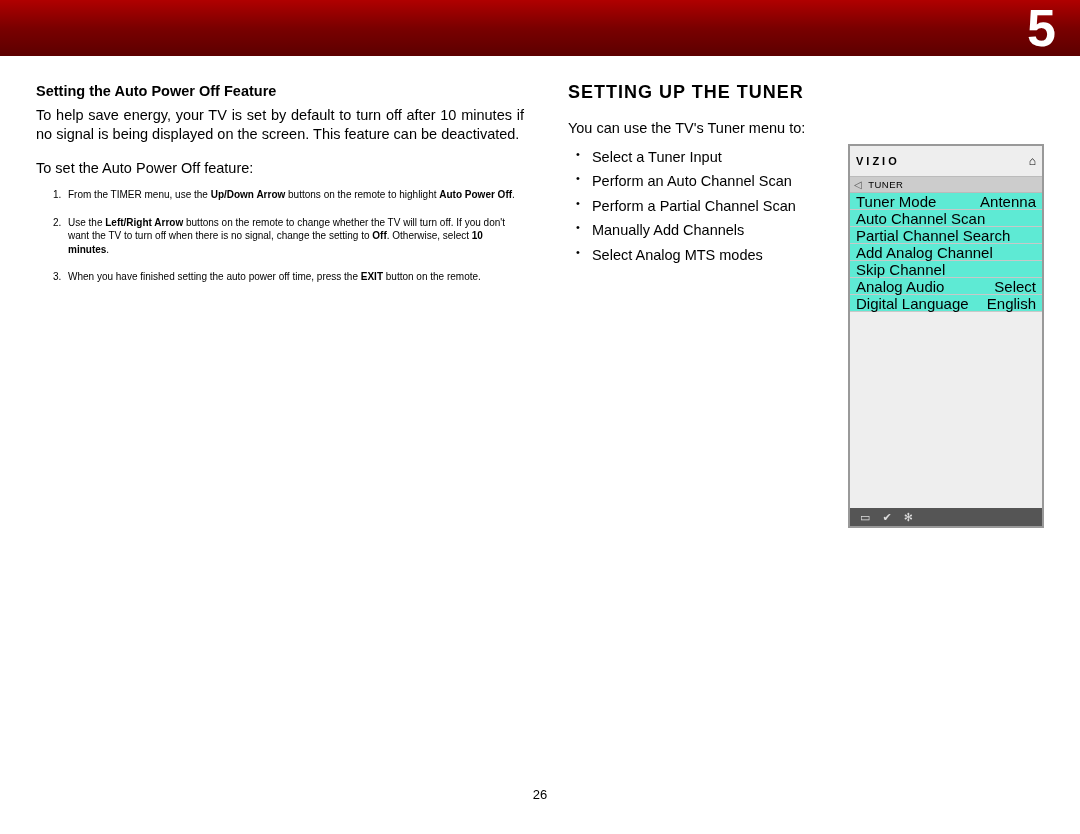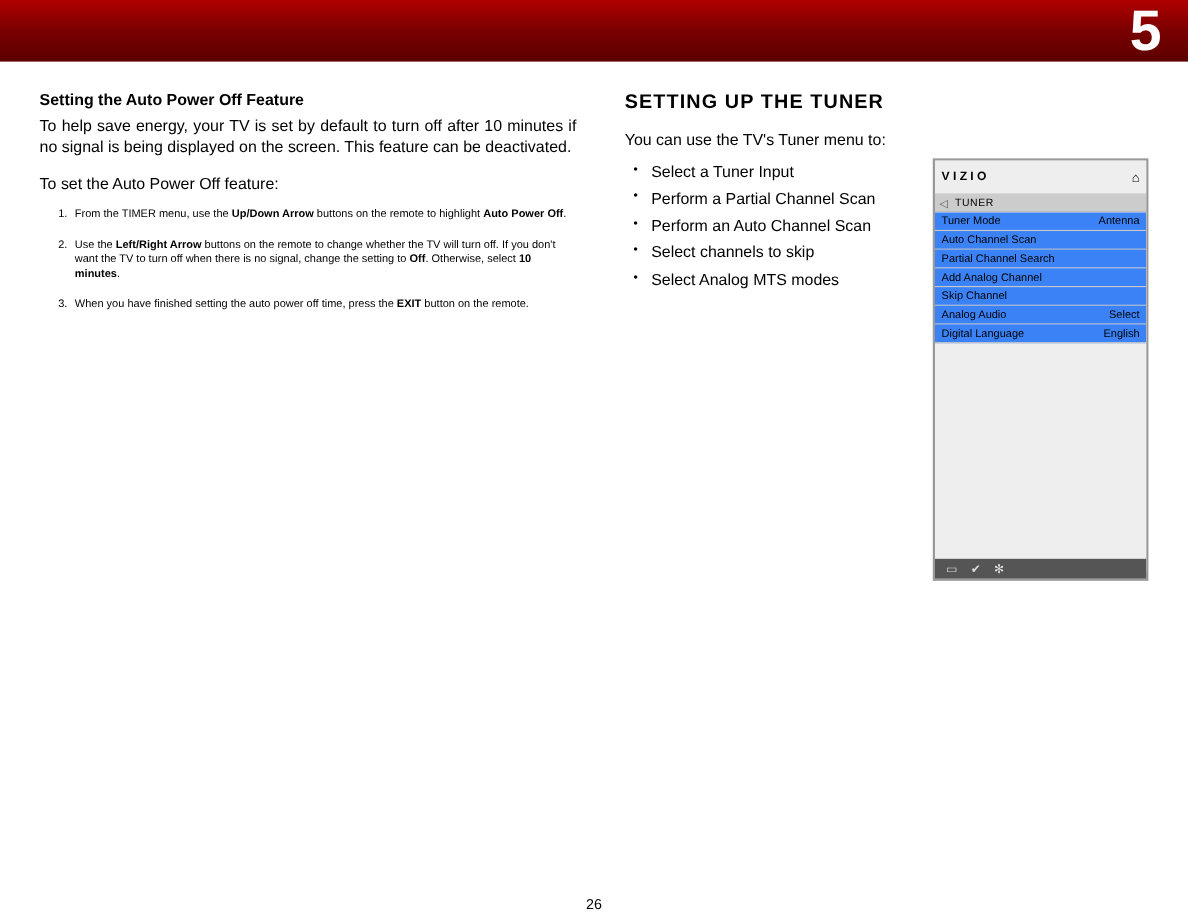--- a/index.html
+++ b/index.html
@@ -46,33 +46,33 @@
   .osd-logo { font-family: Arial, sans-serif; font-weight: 900; letter-spacing: 3px; font-size: 11px; }
   .osd-home { font-size: 12px; }
   .osd-title {
     height: 16px; background: #ccc; border-bottom: 1px solid #bbb;
     display: flex; align-items: center; padding: 0 4px; gap: 6px;
     font-size: 9.5px; letter-spacing: 0.5px;
   }
   .osd-back { font-size: 10px; color: #555; }
   .osd-row {
     height: 17px; border-bottom: 1px solid #c8c8c8;
-    background: #3b82f6;
+    background: #5eead4;
     display: flex; align-items: center; justify-content: space-between;
-    padding: 0 6px; font-size: 10px;
+    padding: 0 6px; font-size: 15px;
   }
   .osd-body { background: #eee; height: calc(100% - 20px - 16px - 18px); overflow: hidden; }
   .osd-footer {
     position: absolute; bottom: 0; left: 0; right: 0;
     height: 18px; background: #555;
     display: flex; align-items: center; gap: 12px; padding: 0 10px;
   }
   .osd-footer .fic { color: #ddd; font-size: 11px; }
   .page-number {
-    position: absolute; bottom: 5px; left: 0; right: 0;
+    position: absolute; bottom: 32px; left: 0; right: 0;
     text-align: center; font-size: 13px;
   }
   b { font-weight: 700; }
 </style>
 </head>
 <body>
 
 <div class="header-bar">
   <div class="chapter-number">5</div>
 </div>
@@ -94,23 +94,23 @@
         <span>When you have finished setting the auto power off time, press the </span><b>EXIT</b><span> button on the remote.</span>
       </li>
     </ol>
   </div>
 
   <div class="col-right">
     <h2 class="section-title">SETTING UP THE TUNER</h2>
     <p>You can use the TV's Tuner menu to:</p>
     <ul class="bullets" id="bullets">
         <li>Select a Tuner Input</li>
+        <li>Perform an Auto Channel Scan</li>
         <li>Perform a Partial Channel Scan</li>
-        <li>Perform an Auto Channel Scan</li>
-        <li>Select channels to skip</li>
+        <li>Manually Add Channels</li>
         <li>Select Analog MTS modes</li>
       </ul>
 
     <div class="osd">
       <div class="osd-header">
         <span class="osd-logo">VIZIO</span>
         <span class="osd-home">⌂</span>
       </div>
       <div class="osd-title">
         <span class="osd-back">◁</span>

